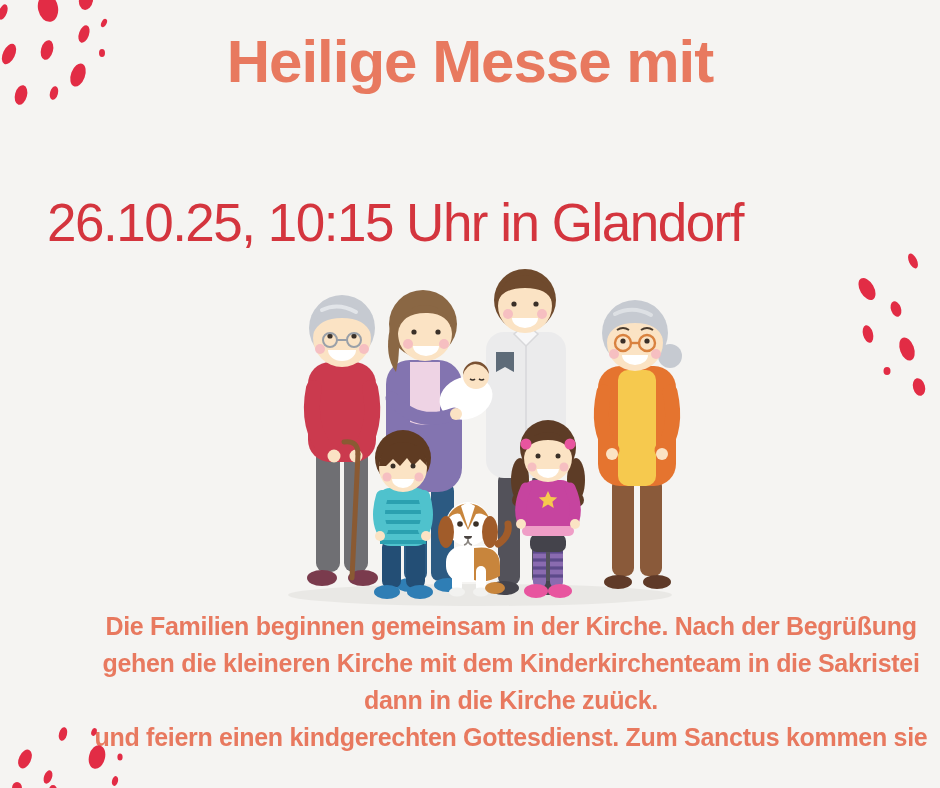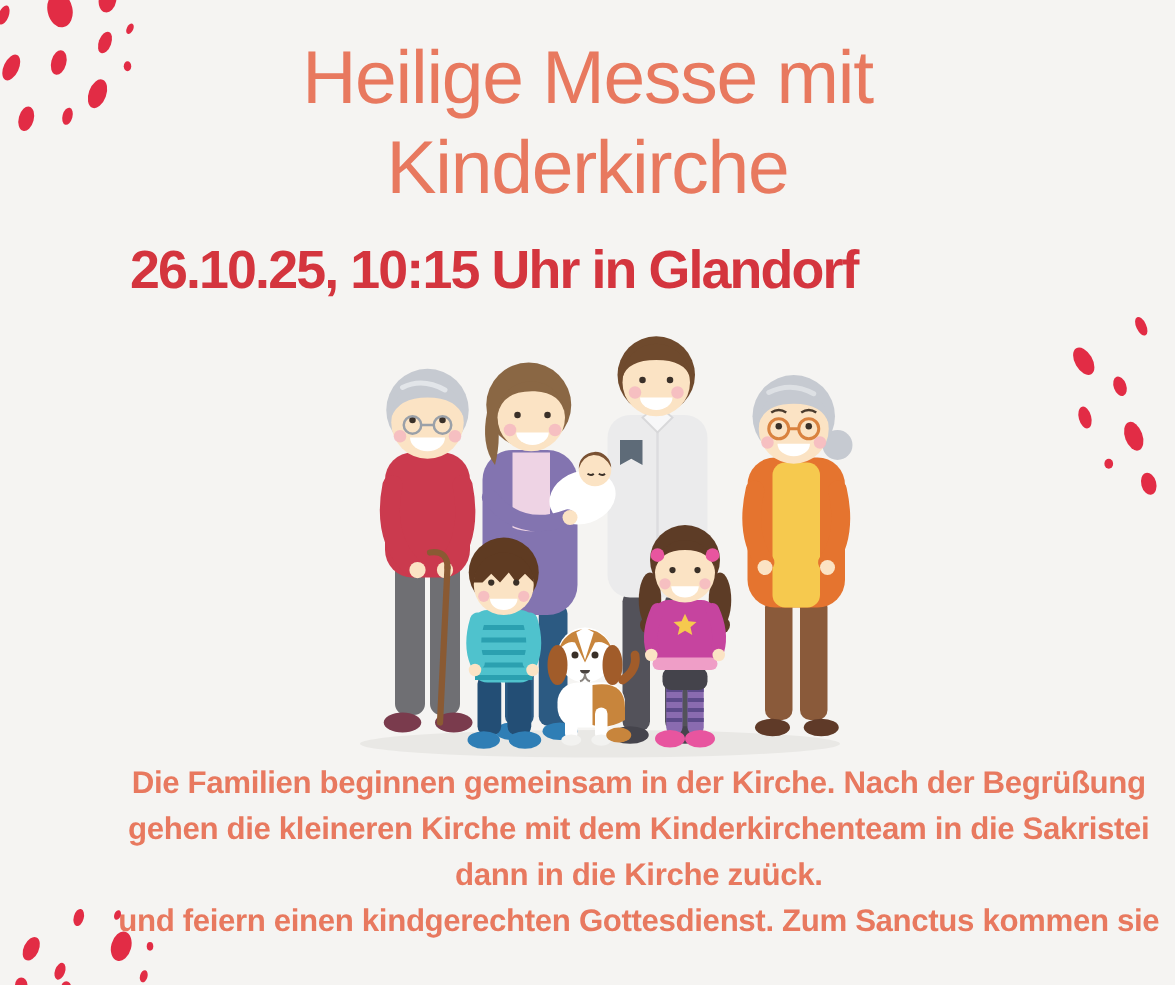--- a/index.html
+++ b/index.html
@@ -7,31 +7,31 @@
     position:relative;
     width:940px;height:788px;
     background:#f5f4f2;
     overflow:hidden;
     font-family:"Liberation Sans", sans-serif;
   }
   .title{
     position:absolute;top:26px;left:0;width:940px;
     text-align:center;
     color:#e8795f;
-    font-weight:normal;
+    font-weight:bold;
     font-size:60px;
     line-height:72px;
     letter-spacing:-1px;
   }
   .subtitle{
     position:absolute;top:192px;left:0;width:790px;
     text-align:center;
     color:#d4353e;
-    font-weight:bold;
-    font-size:43px;
+    font-weight:normal;
+    font-size:53px;
     letter-spacing:-1.5px;
   }
   .body-text{
     position:absolute;top:608px;left:0;width:940px;
     text-align:center;
     color:#e8795f;
     font-weight:bold;
     font-size:25px;
     line-height:37px;
     letter-spacing:-0.3px;
@@ -46,21 +46,20 @@
     pointer-events:none;
   }
 </style>
 </head>
 <body>
 
 <div class="flyer">
 
   <div class="title">
     <div>Heilige Messe mit</div>
-    <div>Kinderkirche</div>
   </div>
 
   <div class="subtitle">26.10.25, 10:15 Uhr in Glandorf</div>
 
   <svg class="illustration" viewBox="0 0 420 360" role="img" aria-label="Cartoon multi-generation family: grandfather with cane, mother holding a baby, father, grandmother, a boy, a girl and a beagle dog">
 
     <ellipse cx="210" cy="347" rx="192" ry="11" fill="#e9e8e5"></ellipse>
 
     <g>
       <rect x="228" y="225" width="22" height="112" rx="8" fill="#53525a"></rect>

